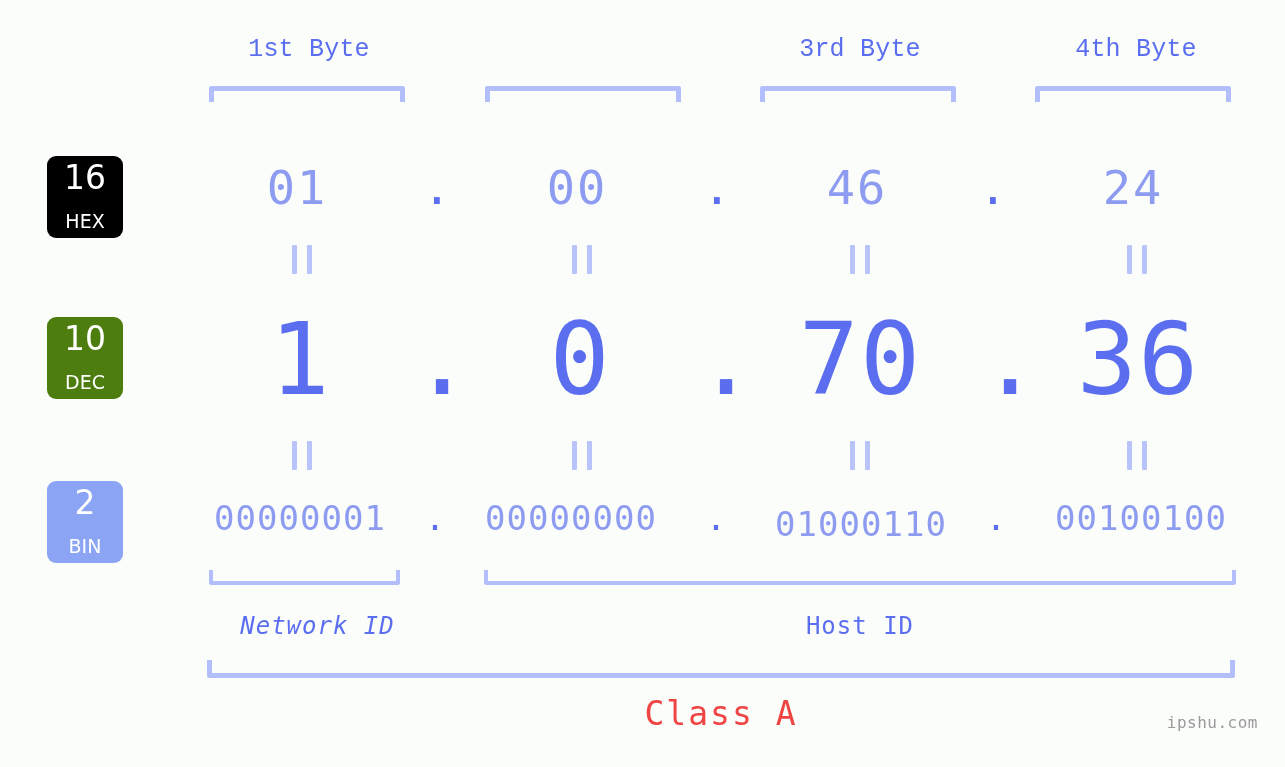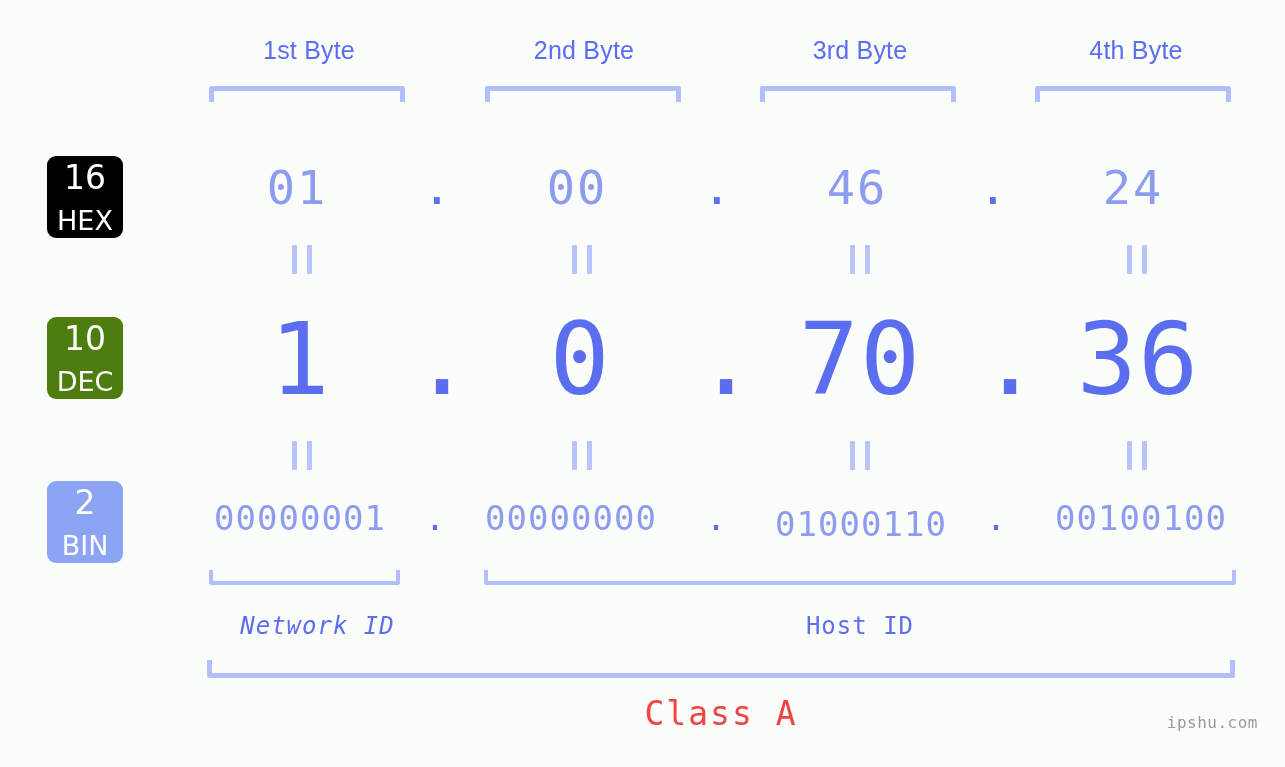--- a/index.html
+++ b/index.html
@@ -19,21 +19,21 @@
     width: 1285px;
     height: 767px;
   }
 
   
   .byte-label {
     position: absolute;
     top: 33px;
     width: 220px;
     text-align: center;
-    font-family: Liberation Sans, sans-serif;
+    font-family: Liberation Mono, monospace;
     font-size: 25px;
     color: #5b6ef0;
     letter-spacing: 0.2px;
     line-height: 34px;
   }
 
   
   .bracket-top {
     position: absolute;
     top: 86px;
@@ -70,21 +70,21 @@
     justify-content: center;
     box-sizing: border-box;
   }
   .badge-num {
     font-size: 33px;
     line-height: 33px;
     font-weight: 400;
     font-family: "DejaVu Sans", sans-serif;
   }
   .badge-name {
-    font-size: 27px;
+    font-size: 19px;
     line-height: 24px;
     margin-top: 15px;
     font-family: "DejaVu Sans", sans-serif;
   }
   #badge-hex { top: 156px; background: #000000; }
   #badge-dec { top: 317px; background: #4d7c0f; }
   #badge-bin { top: 481px; background: #8ba4f3; }
 
   
   .cell {
@@ -198,21 +198,20 @@
     color: #9a9a9a;
     letter-spacing: 0.5px;
   }
 </style>
 </head>
 <body>
 
 <div class="canvas">
 
   <div class="byte-label" style="left:199px;">1st Byte</div>
-  <div class="byte-label" style="left:474px;">2nd Byte</div>
   <div class="byte-label" style="left:750px;">3rd Byte</div>
   <div class="byte-label" style="left:1026px;">4th Byte</div>
 
   <div class="bracket-top" style="left:209px; width:196px;"></div>
   <div class="bracket-top" style="left:485px; width:196px;"></div>
   <div class="bracket-top" style="left:760px; width:196px;"></div>
   <div class="bracket-top" style="left:1035px; width:196px;"></div>
 
   <div class="badge" id="badge-hex">
     <div class="badge-num">16</div>

